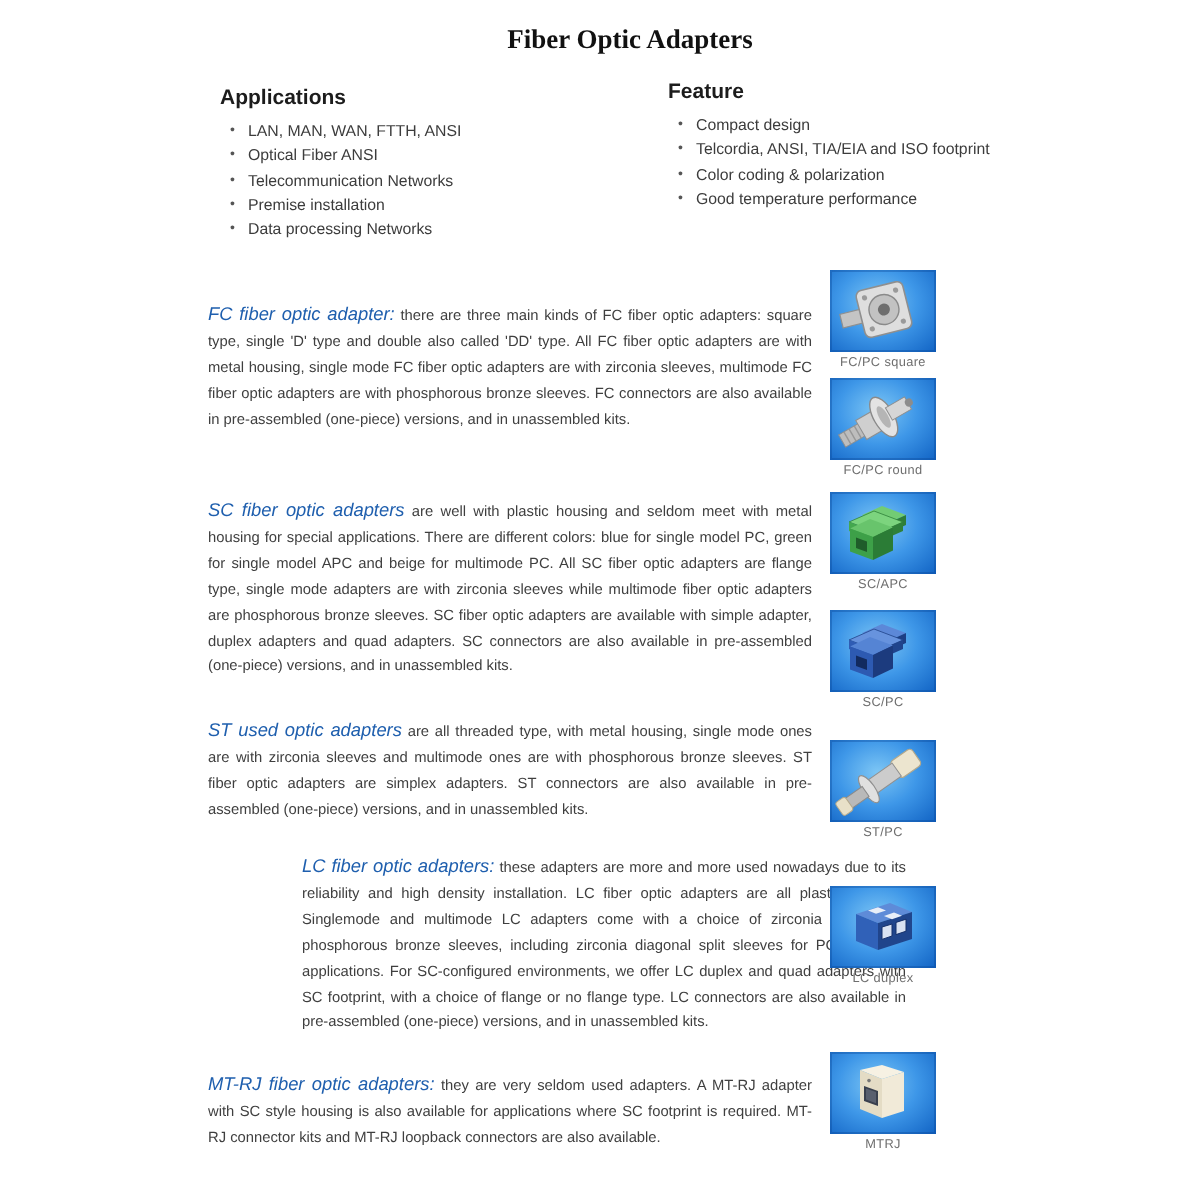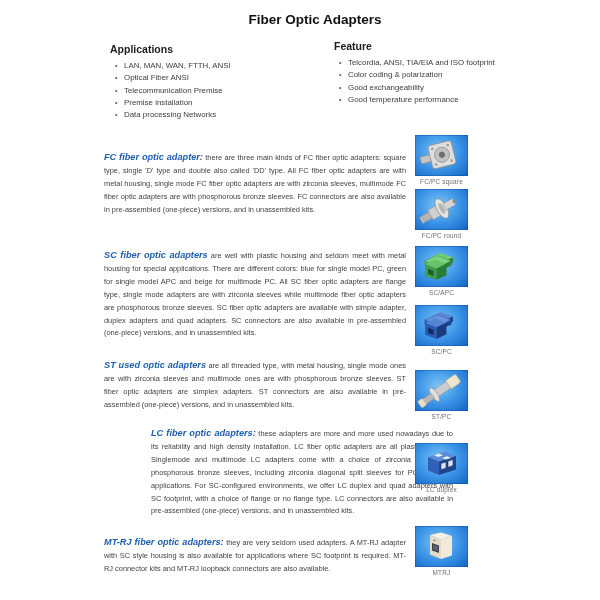--- a/index.html
+++ b/index.html
@@ -2,36 +2,36 @@
 <html><head>
 <meta charset="utf-8">
 <style>
   html,body{margin:0;padding:0;background:#ffffff;}
   .page{
     position:relative;width:600px;height:600px;background:#ffffff;overflow:hidden;
     font-family:"Liberation Sans","DejaVu Sans",sans-serif;
   }
   .title{
     position:absolute;top:12px;left:30px;width:570px;text-align:center;
-    font-size:13.5px;font-weight:bold;color:#111;
+    font-size:13.5px;font-weight:bold;color:#111;font-family:Liberation Serif, serif;
   }
   
   .listblock{position:absolute;}
   .apps{left:110px;top:43px;width:210px;}
   .feat{left:334px;top:40px;width:240px;}
   .listblock h2{margin:0 0 5px 0;font-size:10.5px;font-weight:bold;color:#1c1c1c;}
   .listblock ul{list-style:none;margin:0;padding:0 0 0 5px;}
   .listblock li{display:flex;font-size:7.9px;color:#3c3c3c;line-height:12.3px;}
   .blt{width:9px;color:#555;font-size:7px;flex:0 0 auto;}
   
   .sec{
     position:absolute;left:104px;width:302px;margin:0;
     text-align:justify;font-size:7.4px;line-height:12.9px;color:#3f3f3f;
   }
-  .sec .sh{color:#1f5fae;font-style:italic;font-weight:bold;font-size:9.2px;}
+  .sec .sh{color:#1f5fae;font-style:italic;font-weight:normal;font-size:9.2px;}
   .sec-fc{top:151px;} .sec-sc{top:249px;} .sec-st{top:359px;}
   .sec-lc{top:427px;margin-left:47px;} .sec-mtrj{top:536px;}
   
   .fig{position:absolute;left:415px;width:53px;margin:0;text-align:center;}
   .imgbox{
     width:53px;height:41px;
     background:radial-gradient(ellipse at 45% 40%, #7ec7f5 0%, #3e97e8 48%, #1163c4 100%);
     box-shadow:inset 0 0 0 1px rgba(10,70,150,.35);
   }
   .imgbox svg{display:block;width:53px;height:41px;}
@@ -52,47 +52,47 @@
       <li>
           <span class="blt">•</span>
           <span>LAN, MAN, WAN, FTTH, ANSI</span>
         </li>
       <li>
           <span class="blt">•</span>
           <span>Optical Fiber ANSI</span>
         </li>
       <li>
           <span class="blt">•</span>
-          <span>Telecommunication Premise</span>
+          <span>Telecommunication Networks</span>
         </li>
       <li>
           <span class="blt">•</span>
           <span>Premise installation</span>
         </li>
       <li>
           <span class="blt">•</span>
           <span>Data processing Networks</span>
         </li>
     </ul>
   </div>
 
   <div class="listblock feat">
     <h2>Feature</h2>
     <ul>
       <li>
           <span class="blt">•</span>
+          <span>Compact design</span>
+        </li>
+      <li>
+          <span class="blt">•</span>
           <span>Telcordia, ANSI, TIA/EIA and ISO footprint</span>
         </li>
       <li>
           <span class="blt">•</span>
           <span>Color coding &amp; polarization</span>
-        </li>
-      <li>
-          <span class="blt">•</span>
-          <span>Good exchangeability</span>
         </li>
       <li>
           <span class="blt">•</span>
           <span>Good temperature performance</span>
         </li>
     </ul>
   </div>
 
   <p class="sec sec-fc"><b class="sh">FC fiber optic adapter:</b> <span>there are three main kinds of FC fiber optic adapters: square type, single 'D' type and double also called 'DD' type. All FC fiber optic adapters are with metal housing, single mode FC fiber optic adapters are with zirconia sleeves, multimode FC fiber optic adapters are with phosphorous bronze sleeves. FC connectors are also available in pre-assembled (one-piece) versions, and in unassembled kits.</span></p>
 

